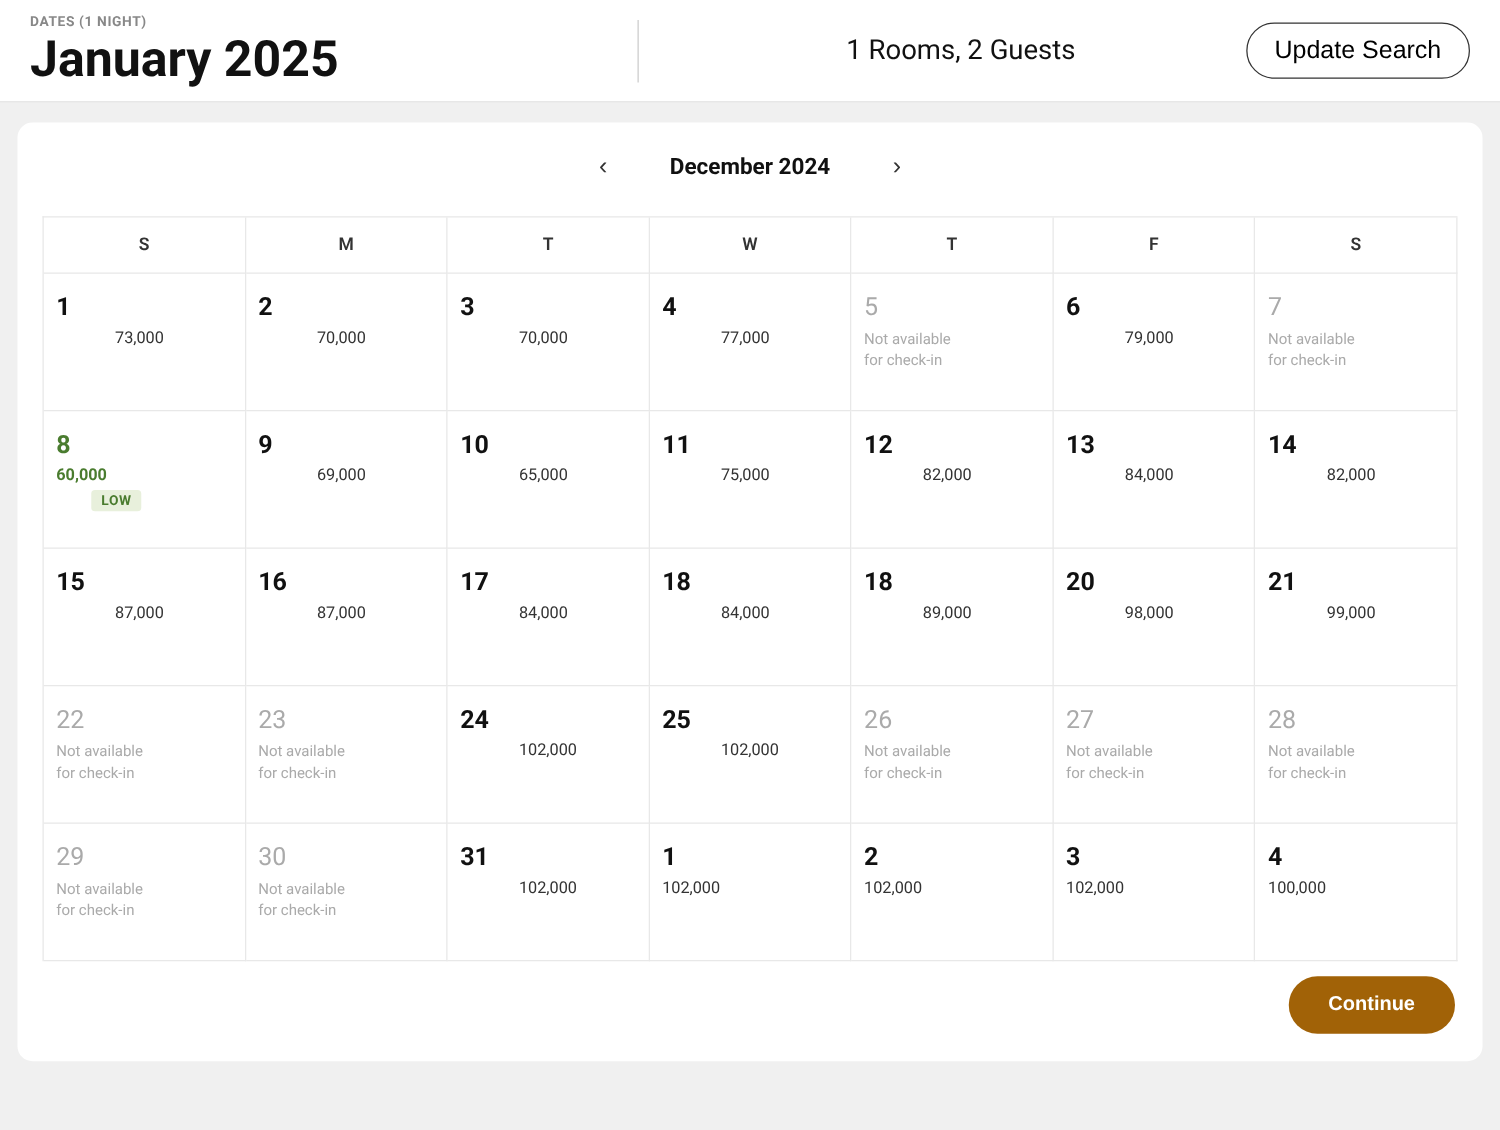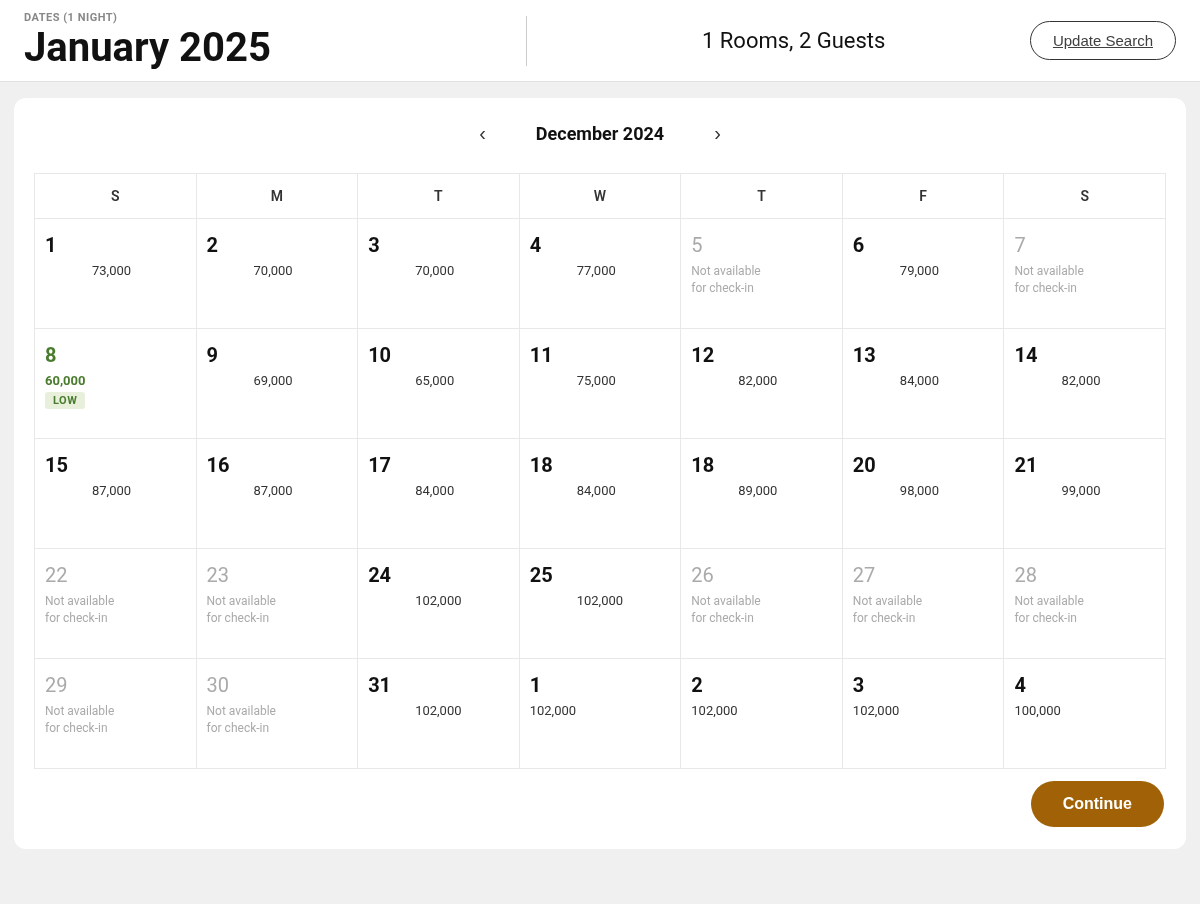--- a/index.html
+++ b/index.html
@@ -54,25 +54,24 @@
       font-size: 22px;
       font-weight: 400;
       color: #111;
       text-align: center;
     }
     .update-search-btn {
       border: 1.5px solid #333;
       background: #fff;
       border-radius: 24px;
       padding: 10px 22px;
-      font-size: 15px;
+      font-size: 20px;
       font-weight: 500;
       cursor: pointer;
-      color: #404040;
-      text-decoration: underline;
+      color: #000000;
     }
 
     
     .calendar-outer {
       padding: 16px 14px;
     }
     .calendar-card {
       background: #fff;
       border-radius: 12px;
       padding: 20px 20px 80px 20px;
@@ -172,20 +171,21 @@
       display: inline-block;
       background: #e8f0dc;
       color: #4a7c2f;
       font-size: 11px;
       font-weight: 700;
       letter-spacing: 0.5px;
       border-radius: 3px;
       padding: 2px 8px;
       margin-top: 4px;
       text-transform: uppercase;
+      margin-left: 28px;
     }
 
     
     .continue-btn {
       position: absolute;
       bottom: 22px;
       right: 22px;
       background: #a16207;
       color: #fff;
       border: none;

